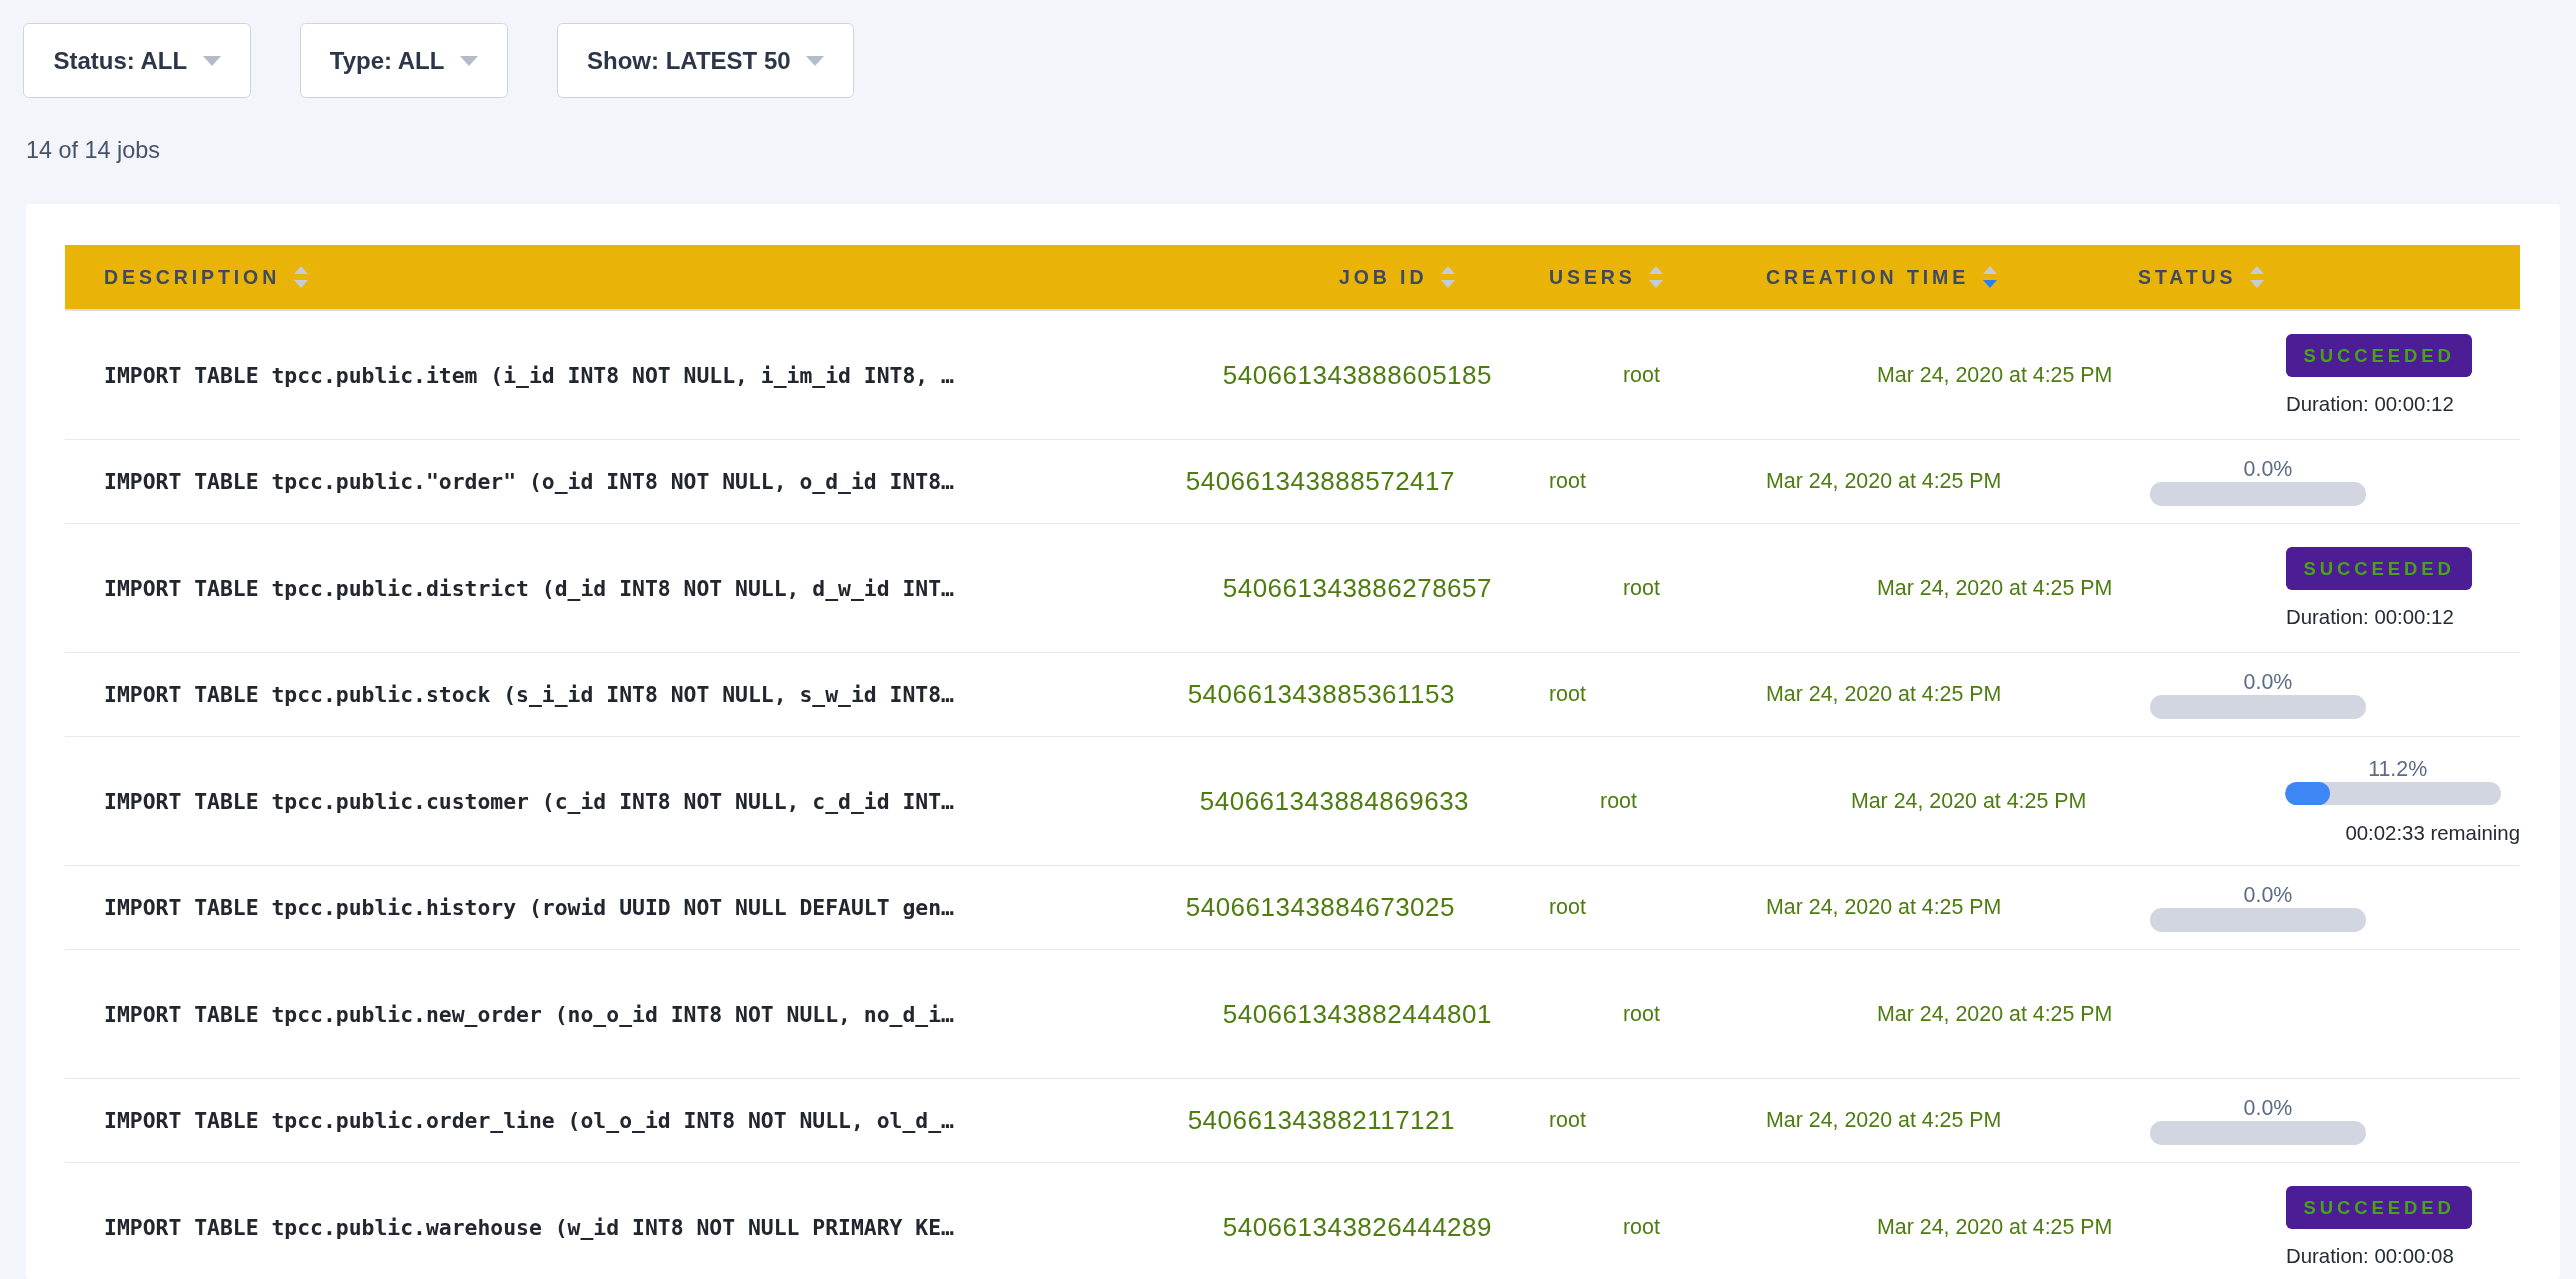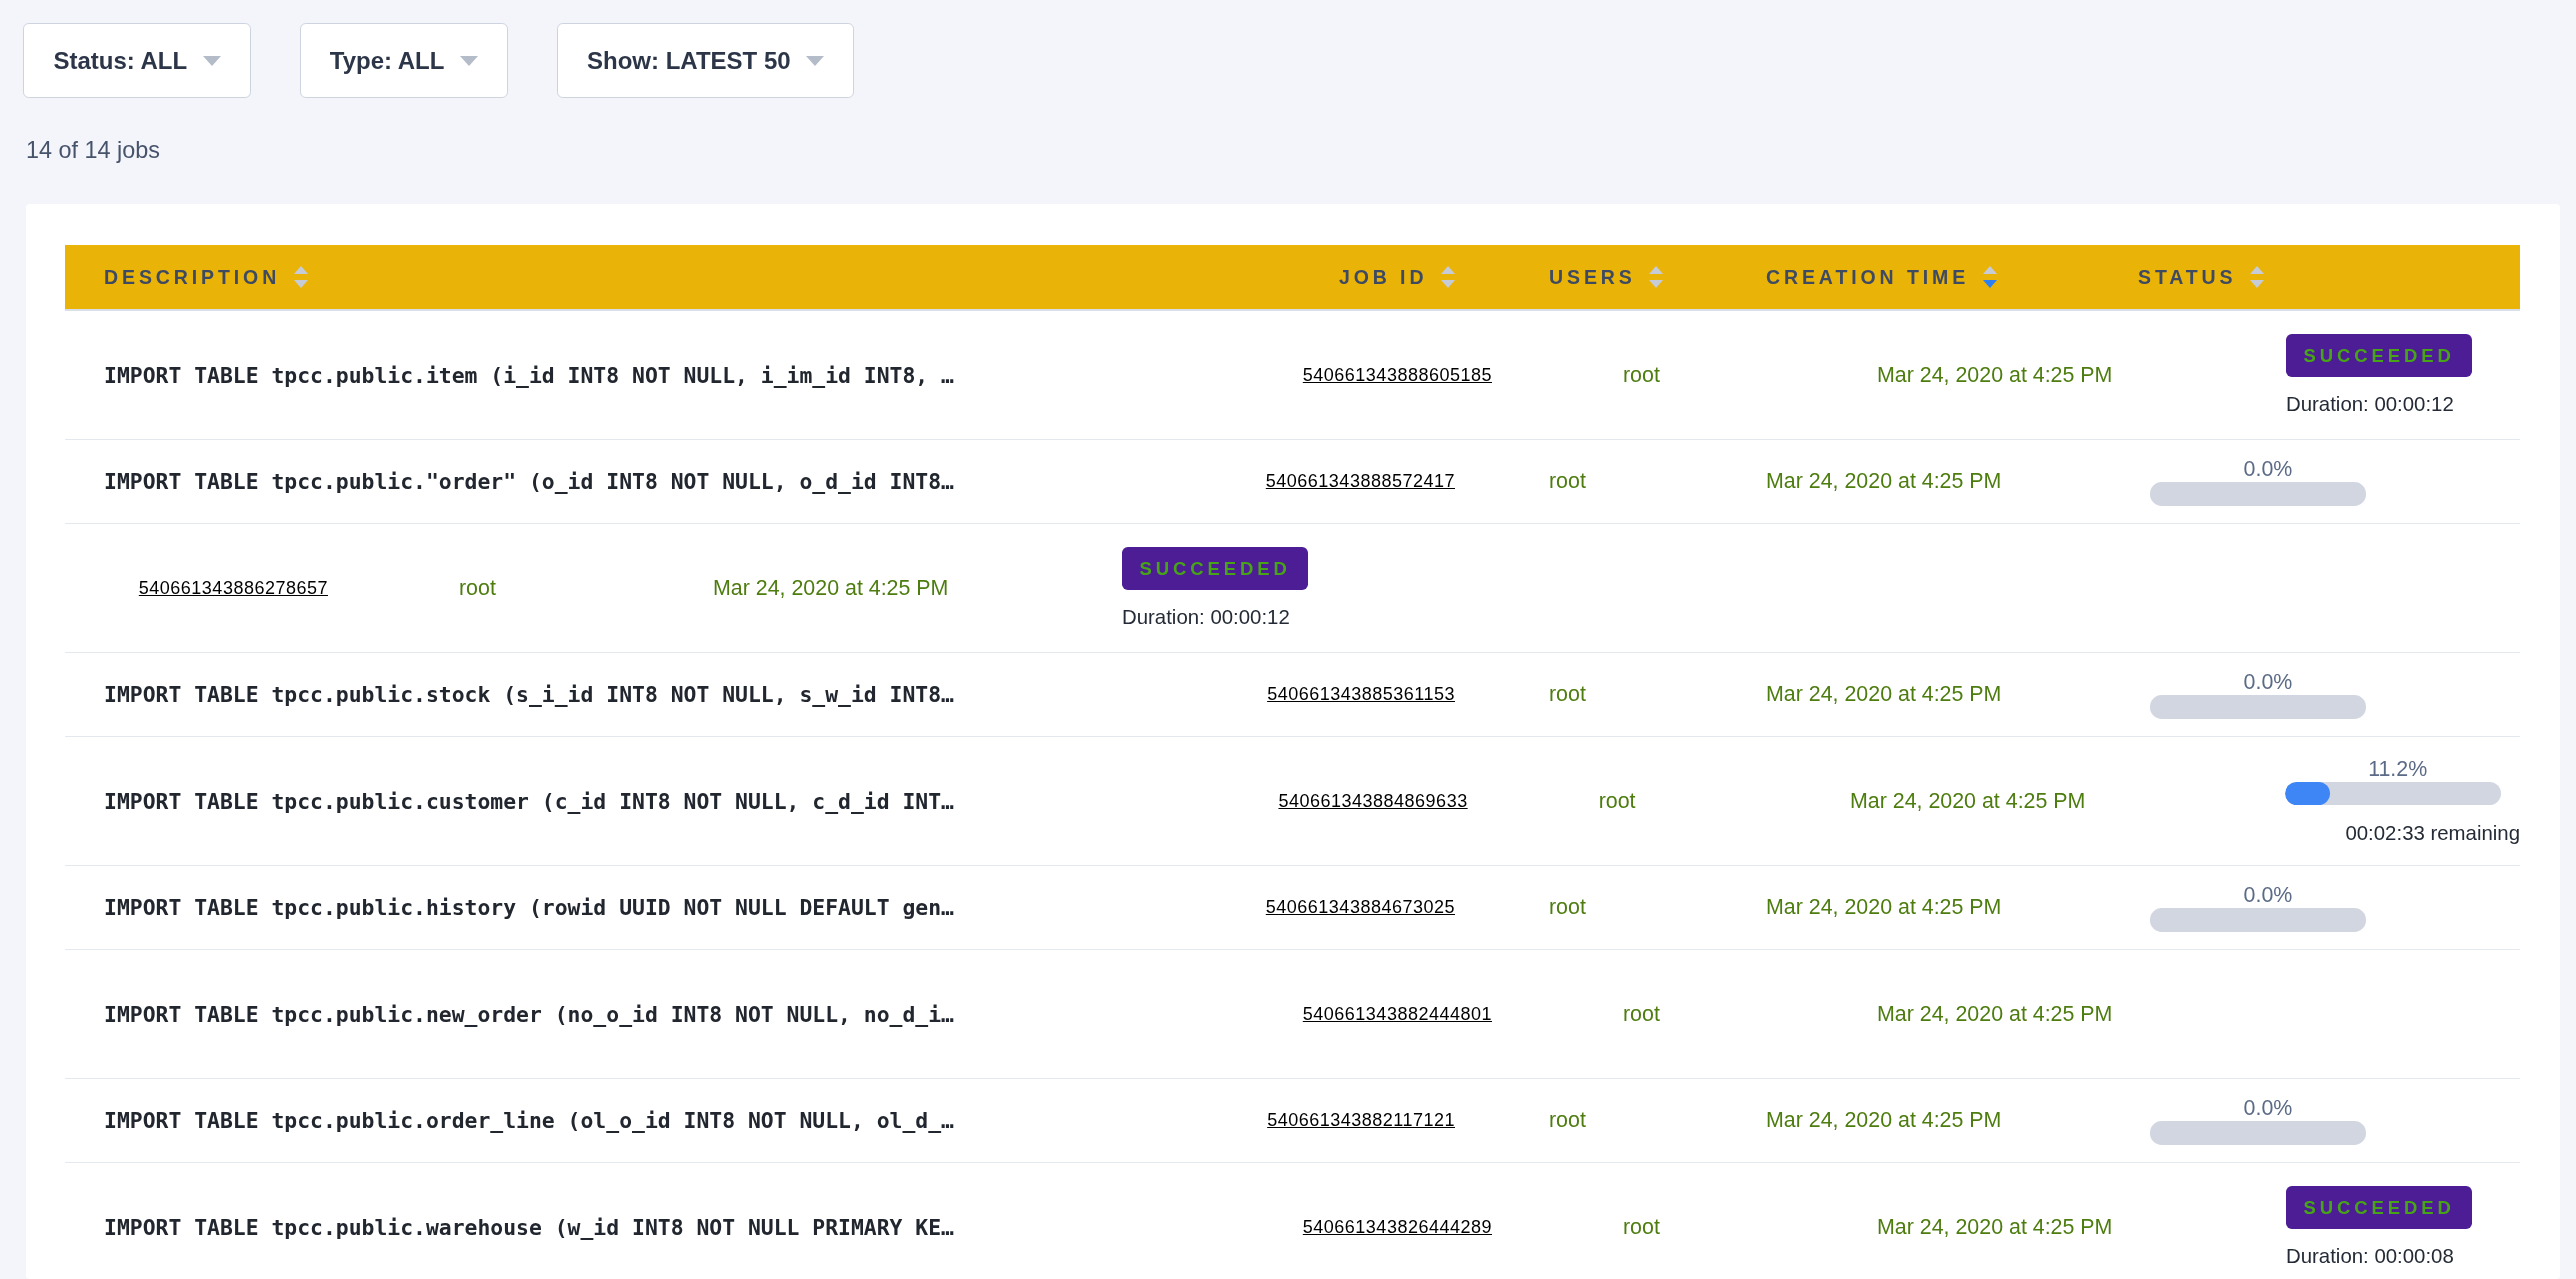--- a/index.html
+++ b/index.html
@@ -72,21 +72,21 @@
   .tr.tall {height:129px;gap:37px;}
   .tr.short{height:84px;}
   .td{display:flex;align-items:center;box-sizing:border-box;}
   .td.col-jobid{justify-content:flex-end;}
 
   .desc-text{
     font-family:"DejaVu Sans Mono", monospace;
     font-weight:700;font-size:21.4px;color:#21262f;
     white-space:nowrap;overflow:hidden;
   }
-  .jobid-text{font-size:18px;color:#000000;letter-spacing:0.5px;cursor:pointer;text-decoration:underline;}
+  .jobid-text{font-size:26px;color:#4d7c0f;letter-spacing:0.5px;cursor:pointer;}
   .plain-text{font-size:21.4px;color:#4d7c0f;white-space:nowrap;}
 
   
   .col-status .stack{display:flex;flex-direction:column;}
   .badge{
     display:inline-block;align-self:flex-start;
     background:#4c1d95;color:#48a417;
     font-size:18.5px;font-weight:700;letter-spacing:3.9px;
     padding:10.7px 17.5px;border-radius:5.8px;
   }
@@ -214,20 +214,23 @@
           <span class="track">
                   <span class="fill" style="width: 0px;"></span>
                 </span>
         </div>
 
       </div>
     </div>
   </div>
 
   <div class="tr tall">
+    <div class="td col-desc">
+      <span class="desc-text">IMPORT TABLE tpcc.public.district (d_id INT8 NOT NULL, d_w_id INT…</span>
+    </div>
     <div class="td col-jobid">
       <span class="jobid-text">540661343886278657</span>
     </div>
     <div class="td col-users">
       <span class="plain-text">root</span>
     </div>
     <div class="td col-time">
       <span class="plain-text">Mar 24, 2020 at 4:25 PM</span>
     </div>
     <div class="td col-status">

